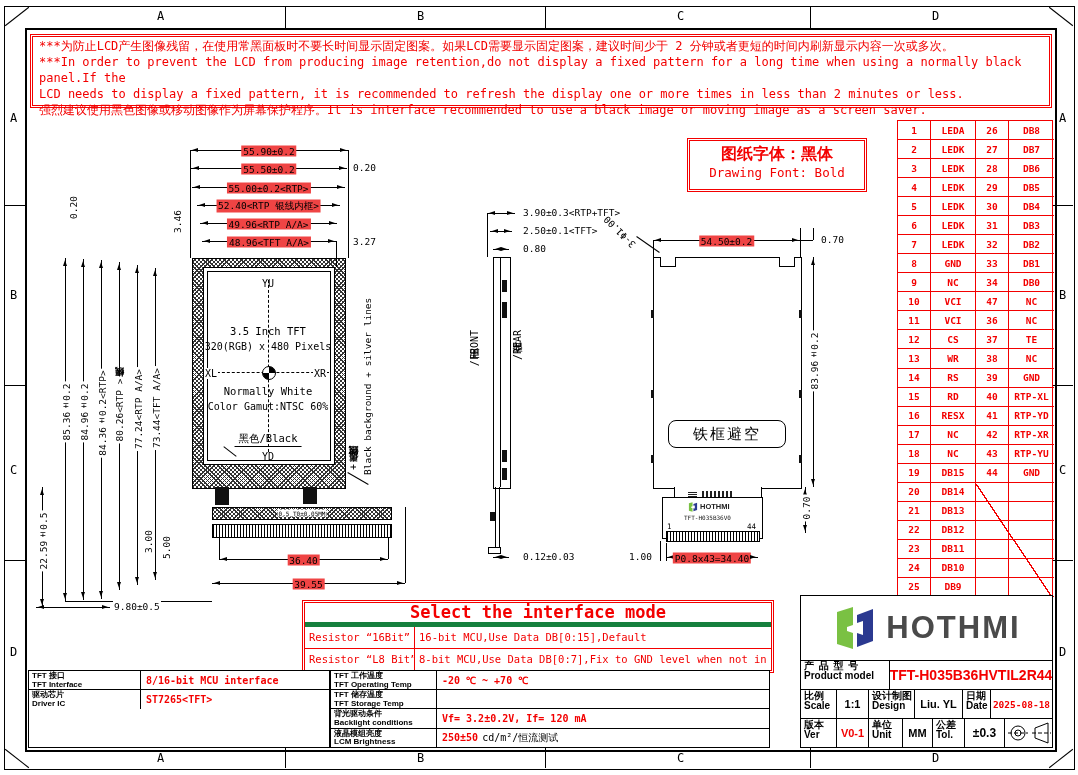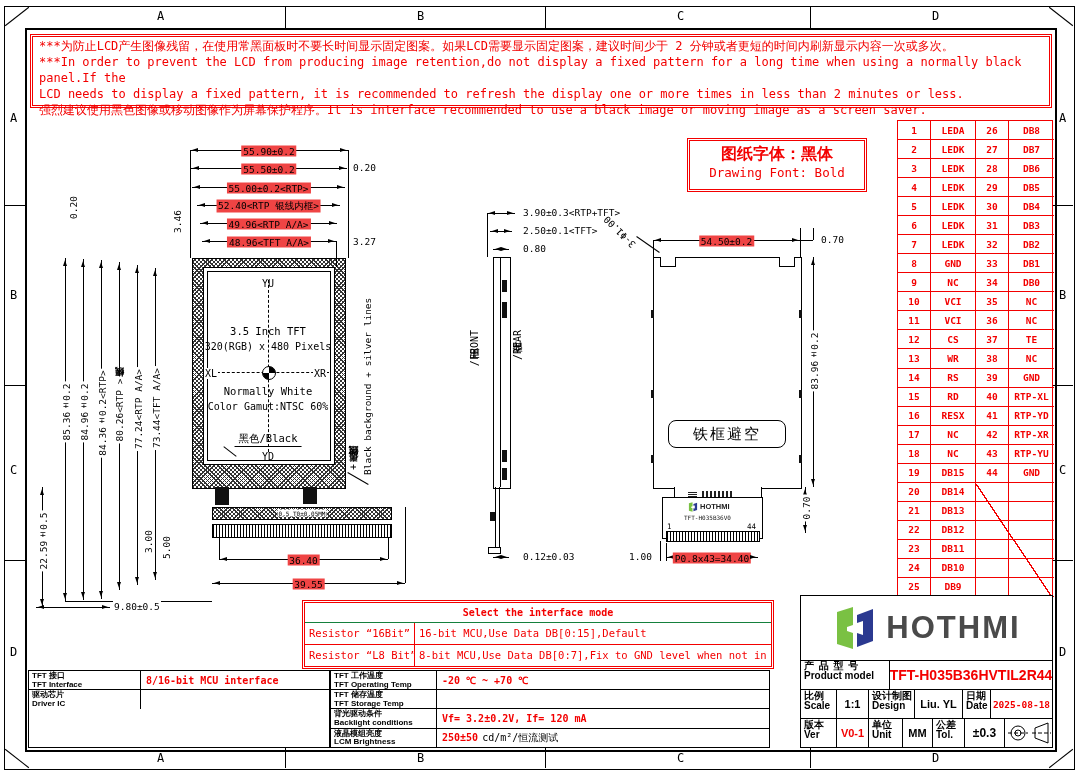--- a/index.html
+++ b/index.html
@@ -29,21 +29,21 @@
   .fontnote{position:absolute;left:687px;top:110px;width:176px;height:50px;border:1px solid #f30000;padding:1px;margin-top:28px;}
   .fontnote>div{width:100%;height:100%;border:1px solid #f30000;box-sizing:border-box;color:#f30000;text-align:center;}
   
   .pintable{position:absolute;left:897px;top:120px;width:156px;height:478px;border:1px solid #f30000;box-sizing:border-box;display:grid;grid-template-columns:33px 45px 33px 45px;grid-template-rows:repeat(25,1fr);}
   .pin-cell{border-right:1px solid #f30000;border-bottom:1px solid #f30000;color:#f30000;font-family:"DejaVu Sans Mono",monospace;font-size:9.5px;font-weight:bold;display:flex;align-items:center;justify-content:center;overflow:hidden;}
   .pin-cell:nth-child(4n){border-right:none;}
   .pindiag{position:absolute;left:976px;top:484px;width:76px;height:113px;background:linear-gradient(to top right,transparent calc(50% - 0.7px),#f30000 calc(50% - 0.7px),#f30000 calc(50% + 0.7px),transparent calc(50% + 0.7px));}
   
   .iftable{position:absolute;left:302px;top:600px;width:468px;border:1px solid #f30000;padding:1px;background:#fff;}
   .iftable .ifin{border:1px solid #f30000;}
-  .if-title{color:#f30000;font-family:"DejaVu Sans Mono",monospace;font-size:10px;font-weight:bold;text-align:center;height:19px;line-height:19px;border-bottom:1px solid #15803d;}
+  .if-title{color:#f30000;font-family:"DejaVu Sans Mono",monospace;font-size:17px;font-weight:bold;text-align:center;height:19px;line-height:19px;border-bottom:5px solid #15803d;}
   .if-row{display:grid;grid-template-columns:110px 1fr;height:21px;border-bottom:1px solid #f30000;}
   .if-row:last-child{border-bottom:none;}
   .if-row>div{color:#f30000;font-family:"DejaVu Sans Mono",monospace;font-size:10.5px;line-height:21px;padding-left:4px;white-space:nowrap;overflow:hidden;}
   .if-row>div:first-child{border-right:1px solid #f30000;}
   
   .spectable{position:absolute;top:670px;height:78px;border:1px solid #000;box-sizing:border-box;display:grid;grid-template-rows:repeat(4,1fr);background:#fff;}
   .spec-row{display:grid;border-bottom:1px solid #000;}
   .spec-row:last-child{border-bottom:none;}
   .spec-label{border-right:1px solid #000;padding:1px 0 0 3px;overflow:hidden;}
   .spec-label div{font-size:8px;font-weight:bold;line-height:8.6px;white-space:nowrap;}
@@ -314,21 +314,21 @@
       <div class="pin-cell">8</div>
       <div class="pin-cell">GND</div>
       <div class="pin-cell">33</div>
       <div class="pin-cell">DB1</div>
       <div class="pin-cell">9</div>
       <div class="pin-cell">NC</div>
       <div class="pin-cell">34</div>
       <div class="pin-cell">DB0</div>
       <div class="pin-cell">10</div>
       <div class="pin-cell">VCI</div>
-      <div class="pin-cell">35</div>
+      <div class="pin-cell">47</div>
       <div class="pin-cell">NC</div>
       <div class="pin-cell">11</div>
       <div class="pin-cell">VCI</div>
       <div class="pin-cell">36</div>
       <div class="pin-cell">NC</div>
       <div class="pin-cell">12</div>
       <div class="pin-cell">CS</div>
       <div class="pin-cell">37</div>
       <div class="pin-cell">TE</div>
       <div class="pin-cell">13</div>
@@ -408,20 +408,21 @@
           <div>TFT 接口</div>
           <div>TFT Interface</div>
         </div>
         <div class="spec-value">8/16-bit MCU interface</div>
       </div>
       <div class="spec-row" style="grid-template-columns: 112px 1fr;">
         <div class="spec-label">
           <div>驱动芯片</div>
           <div>Driver IC</div>
         </div>
+        <div class="spec-value">ST7265&lt;TFT&gt;</div>
       </div>
     </div>
   <div class="spectable" style="left:330px;width:440px;" id="spec-b">
       <div class="spec-row" style="grid-template-columns: 106px 1fr;">
         <div class="spec-label">
           <div>TFT 工作温度</div>
           <div>TFT Operating Temp</div>
         </div>
         <div class="spec-value">-20 ℃ ~ +70 ℃</div>
       </div>

